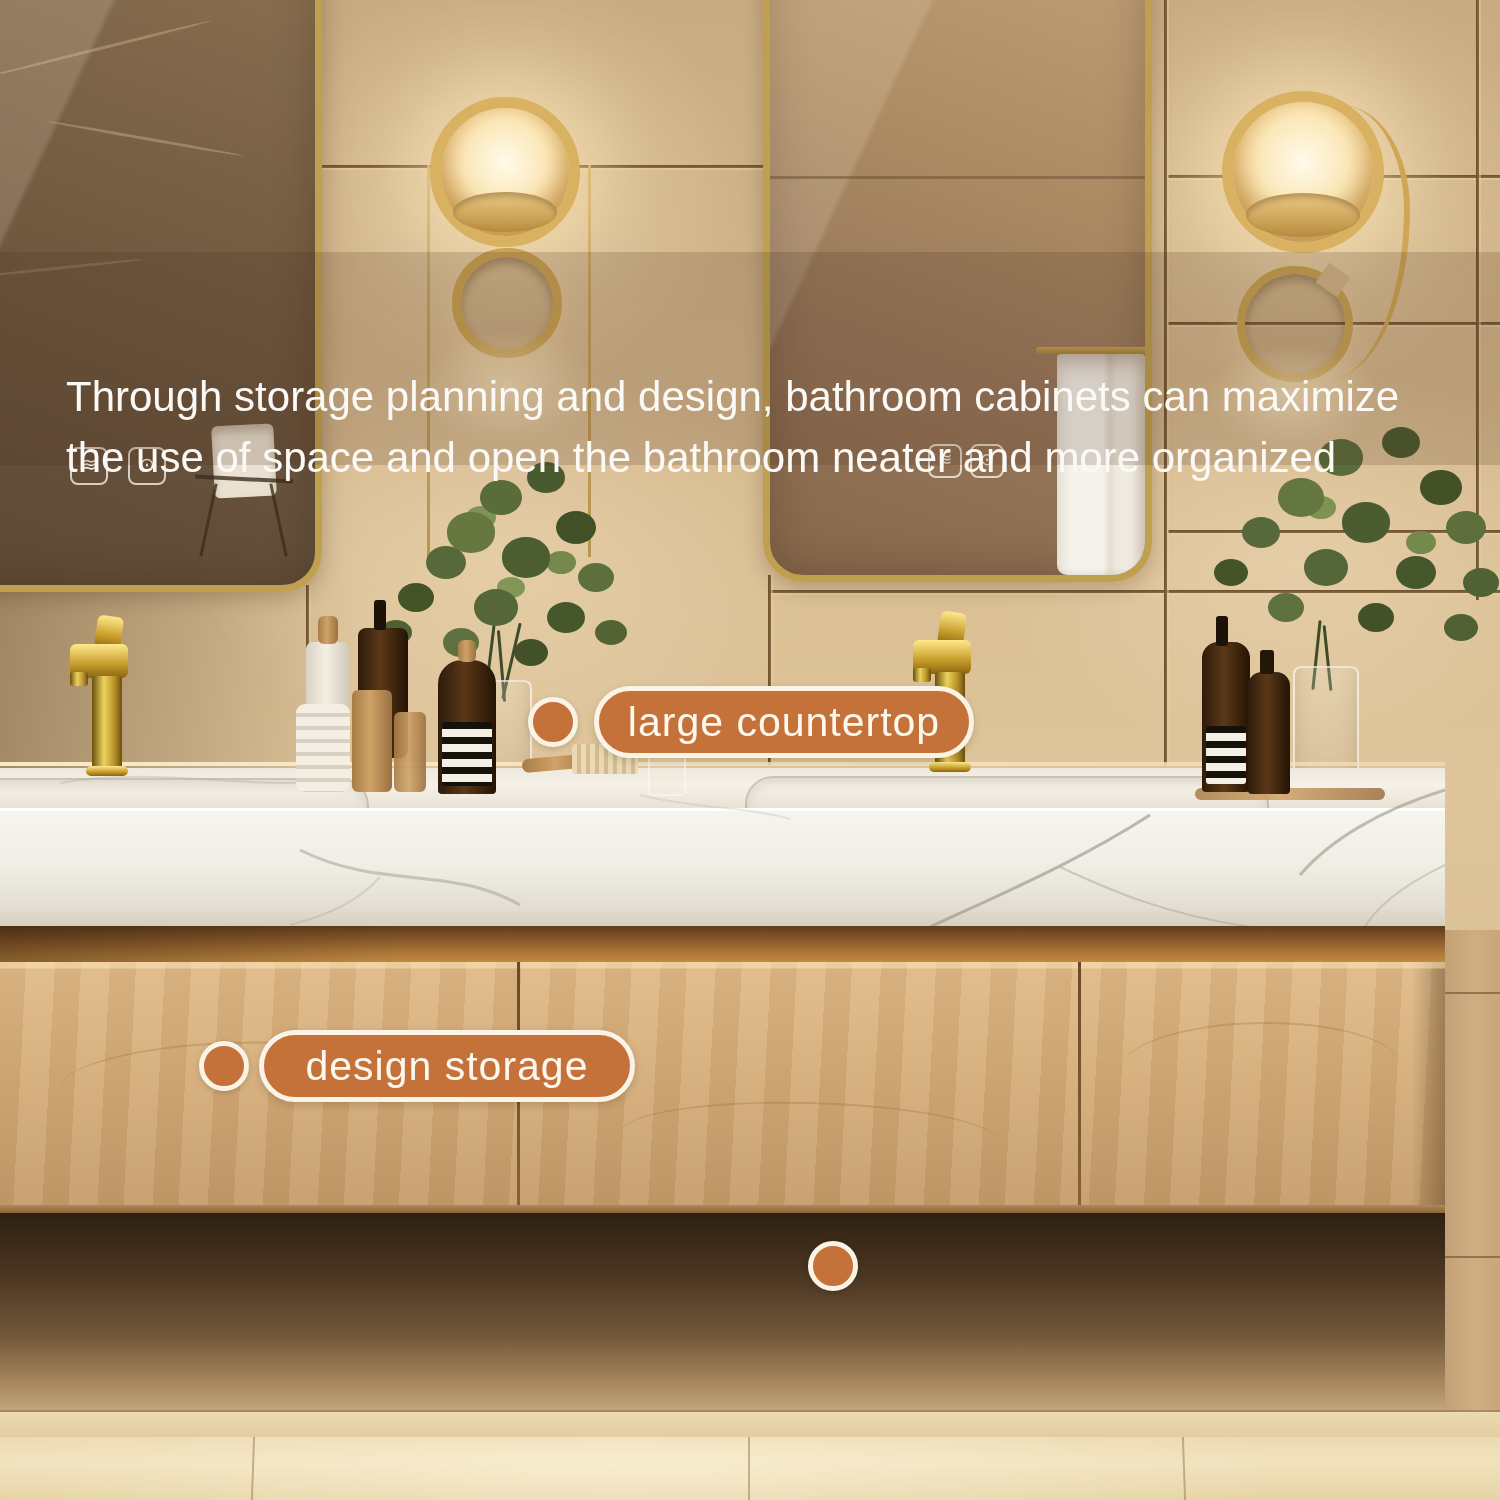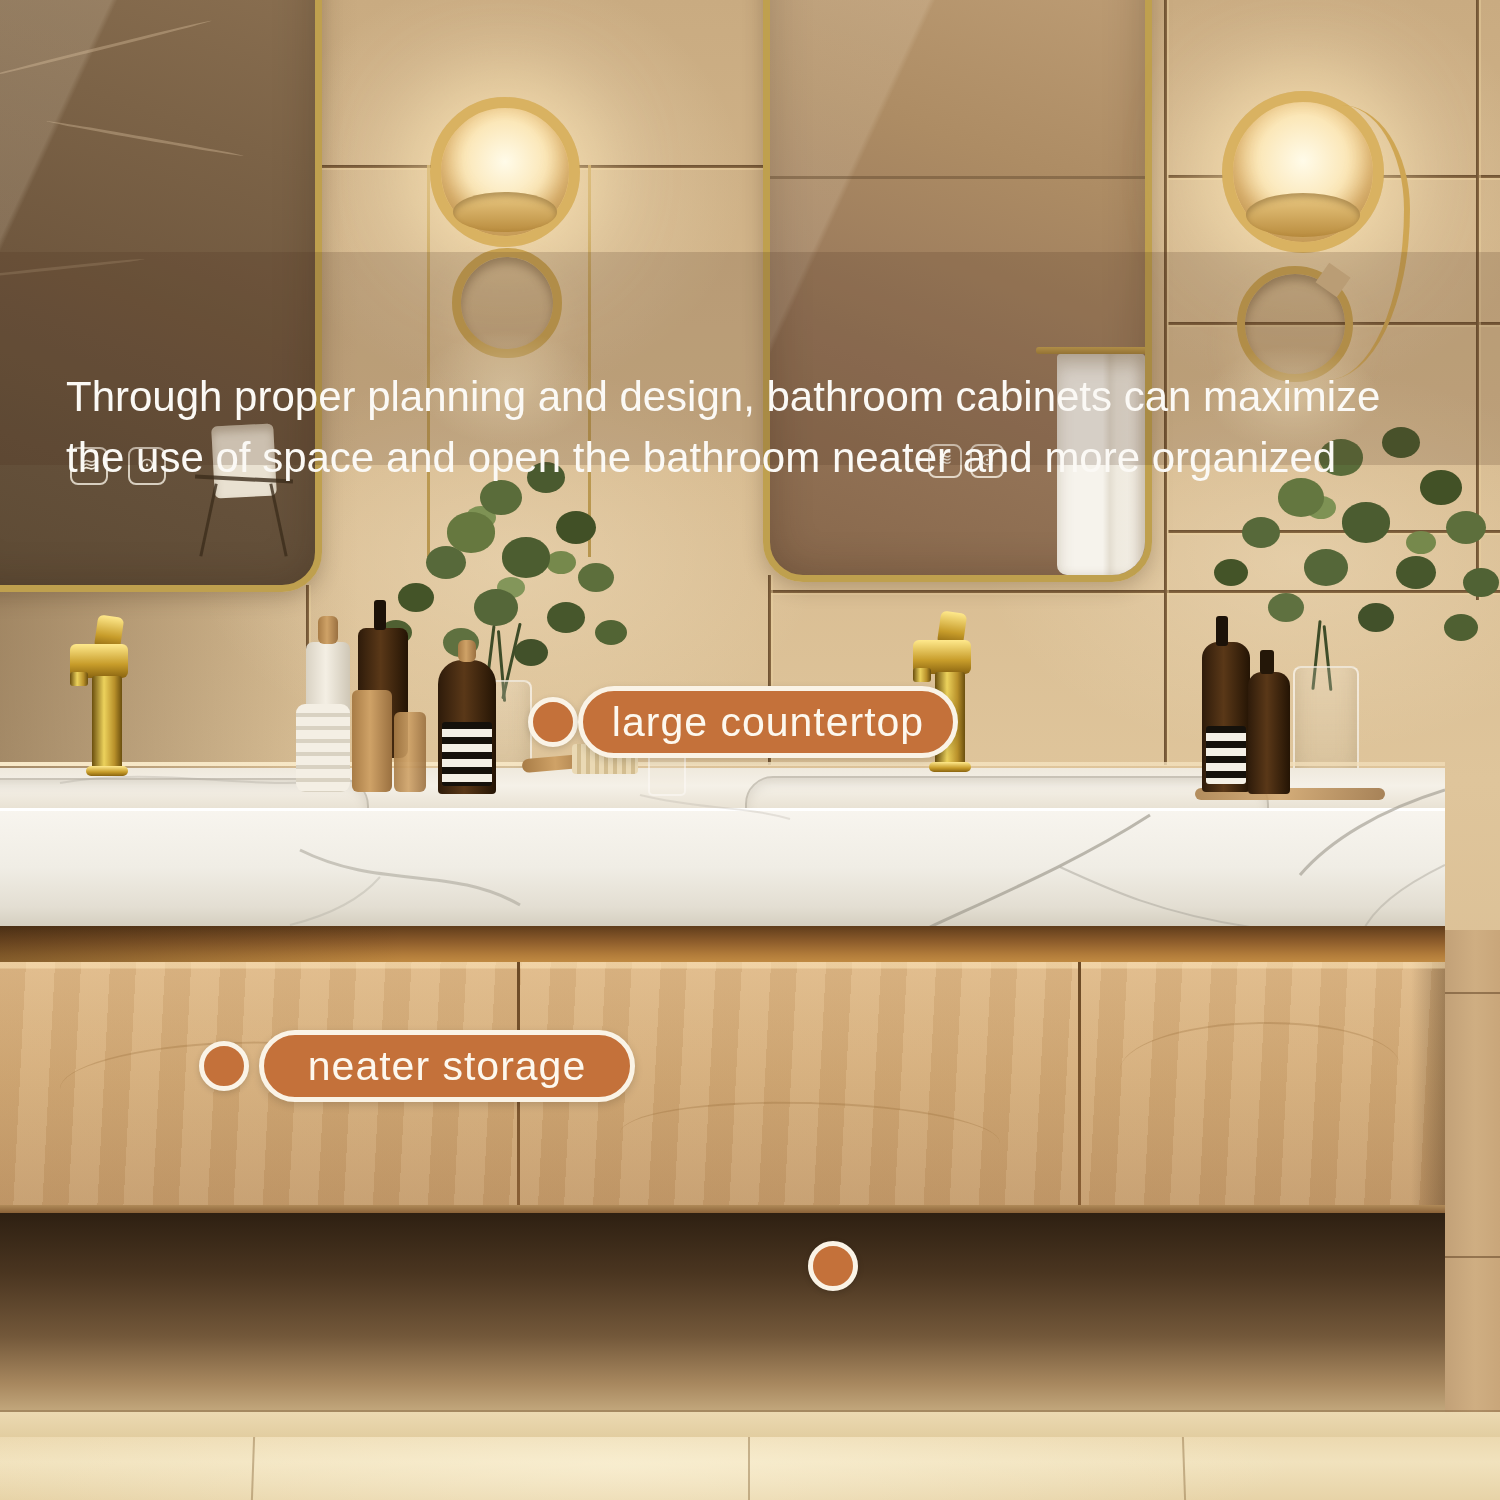--- a/index.html
+++ b/index.html
@@ -266,29 +266,29 @@
   <div class="abs baseboard" style="left:0;top:1412px;width:1500px;height:25px;"></div>
   <div class="abs floor" style="left:0;top:1437px;width:1500px;height:63px;">
     <div class="abs grout" style="left:252px;top:0;height:100%;transform:rotate(2deg);"></div>
     <div class="abs grout" style="left:748px;top:0;height:100%;"></div>
     <div class="abs grout" style="left:1183px;top:0;height:100%;transform:rotate(-2deg);"></div>
   </div>
 
   <div class="abs text-band" style="left:0;top:252px;width:1500px;height:213px;"></div>
 
   <div class="abs subtitle" style="left:66px;top:366px;">
-    <div>Through proper planning and design, bathroom cabinets can maximize</div>
+    <div>Through storage planning and design, bathroom cabinets can maximize</div>
     <div>the use of space and open the bathroom neater and more organized</div>
   </div>
 
-  <div class="abs callout" style="left:528px;top:686px;gap:0;">
+  <div class="abs callout" style="left:528px;top:686px;gap:16px;">
     <div class="c-marker"></div>
     <div class="c-pill" style="width:380px;">large countertop</div>
   </div>
   <div class="abs callout" style="left:199px;top:1030px;gap:10px;">
     <div class="c-marker"></div>
-    <div class="c-pill" style="width:376px;">neater storage</div>
+    <div class="c-pill" style="width:376px;">design storage</div>
   </div>
   <div class="abs callout" style="left:808px;top:1241px;gap:8px;">
     <div class="c-marker"></div>
   </div>
 
 </div>
 
 </body></html>

